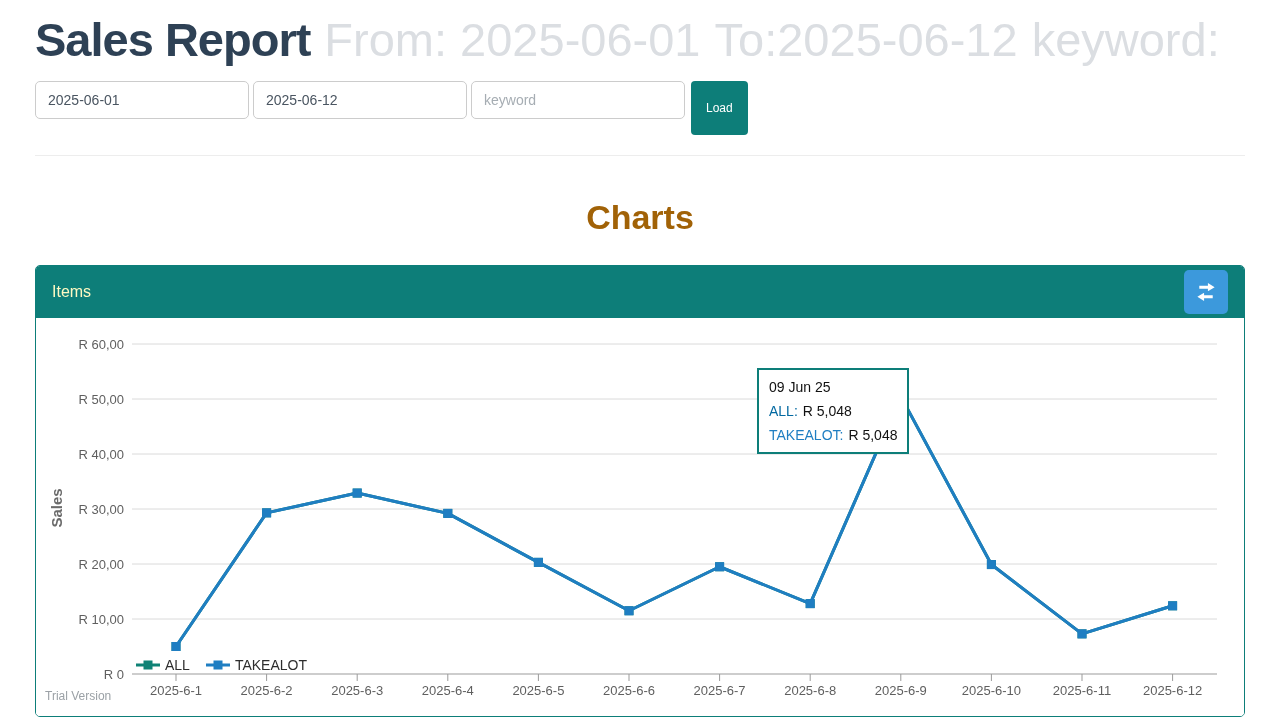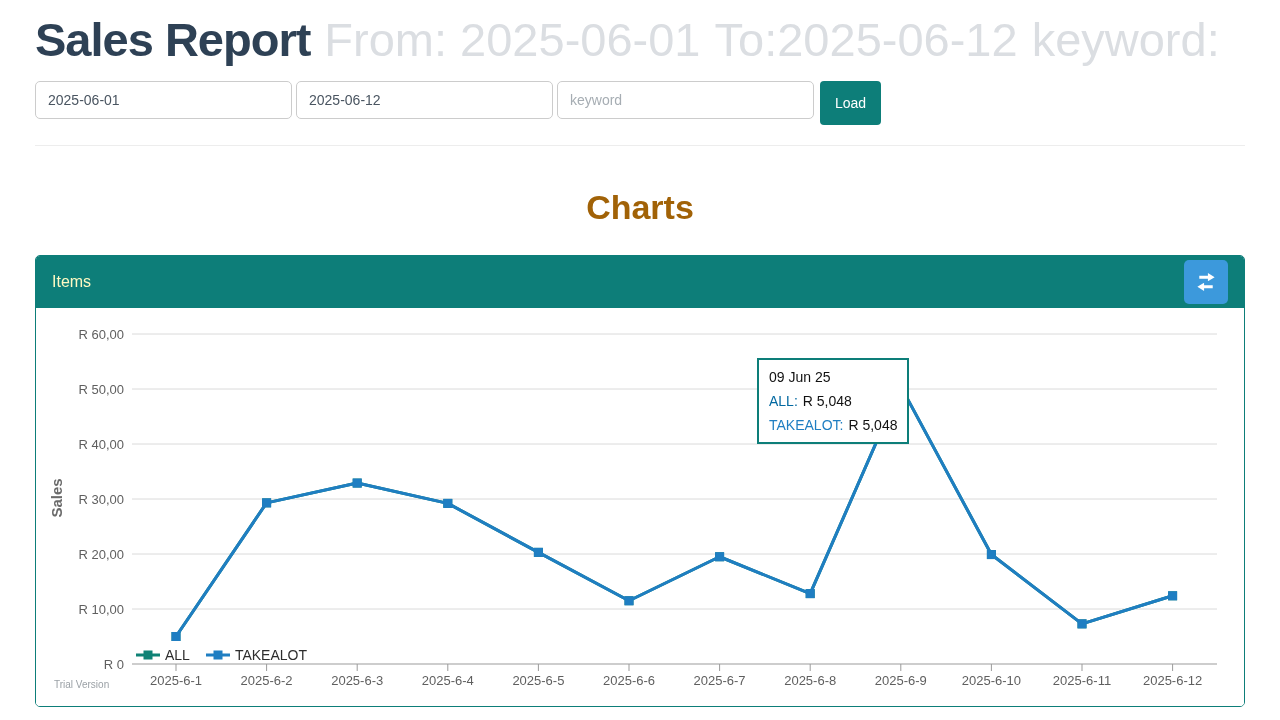--- a/index.html
+++ b/index.html
@@ -19,30 +19,30 @@
     color: #2e4155;
     letter-spacing: -1px;
     white-space: nowrap;
   }
   .page-head .muted { color: #dbdee2; font-weight: 300; letter-spacing: 0; }
   .page-head .muted span { margin-left: 14px; }
 
   
   .filter-row { display: flex; gap: 4px; margin: 14px 0 0; }
   input.form-control {
-    width: 257px; height: 38px;
+    width: 214px; height: 38px;
     border: 1px solid #ccc; border-radius: 5px;
     padding: 0 12px; font-size: 14px; color: #4a5561;
     font-family: "Liberation Sans", sans-serif;
     outline: none;
   }
   input.form-control::placeholder { color: #a6adb3; }
   .btn-load {
     background: #0d7e79; color: #fff; border: none; border-radius: 4px;
-    height: 44px; padding: 0 15px; font-size: 14px; margin-left: 2px;
+    height: 54px; padding: 0 15px; font-size: 12px; margin-left: 2px;
     cursor: pointer; font-family: "Liberation Sans", sans-serif;
   }
   hr.rule { border: none; border-top: 1px solid #ededed; margin: 20px 0 0; }
 
   
   h2.charts-title {
     text-align: center; font-size: 34px; font-weight: bold;
     color: #a16207; margin: 42px 0 28px;
   }
   .panel {
@@ -62,22 +62,22 @@
   svg.chart { position: absolute; left: 0; top: 0; }
 
   
   .chart-legend {
     position: absolute; left: 100px; top: 339px;
     display: flex; gap: 16px; align-items: center;
     font-size: 14px; color: #2d2d2d;
   }
   .legend-item { display: flex; align-items: center; gap: 5px; }
   .watermark-trial {
-    position: absolute; left: 18px; top: 371px;
-    font-size: 10px; color: #9ba1a6;
+    position: absolute; left: 9px; top: 371px;
+    font-size: 12px; color: #9ba1a6;
   }
   .watermark-brand {
     position: absolute; right: 16px; top: 396px;
     font-size: 11px; color: #8b8f93;
   }
   .chart-tooltip {
     position: absolute; left: 721px; top: 19px;
     background: #fff; border: 2px solid #0d7e79;
     padding: 5px 10px; font-size: 14px; line-height: 24px;
     color: #111; z-index: 3; white-space: nowrap; margin-top: 31px;

